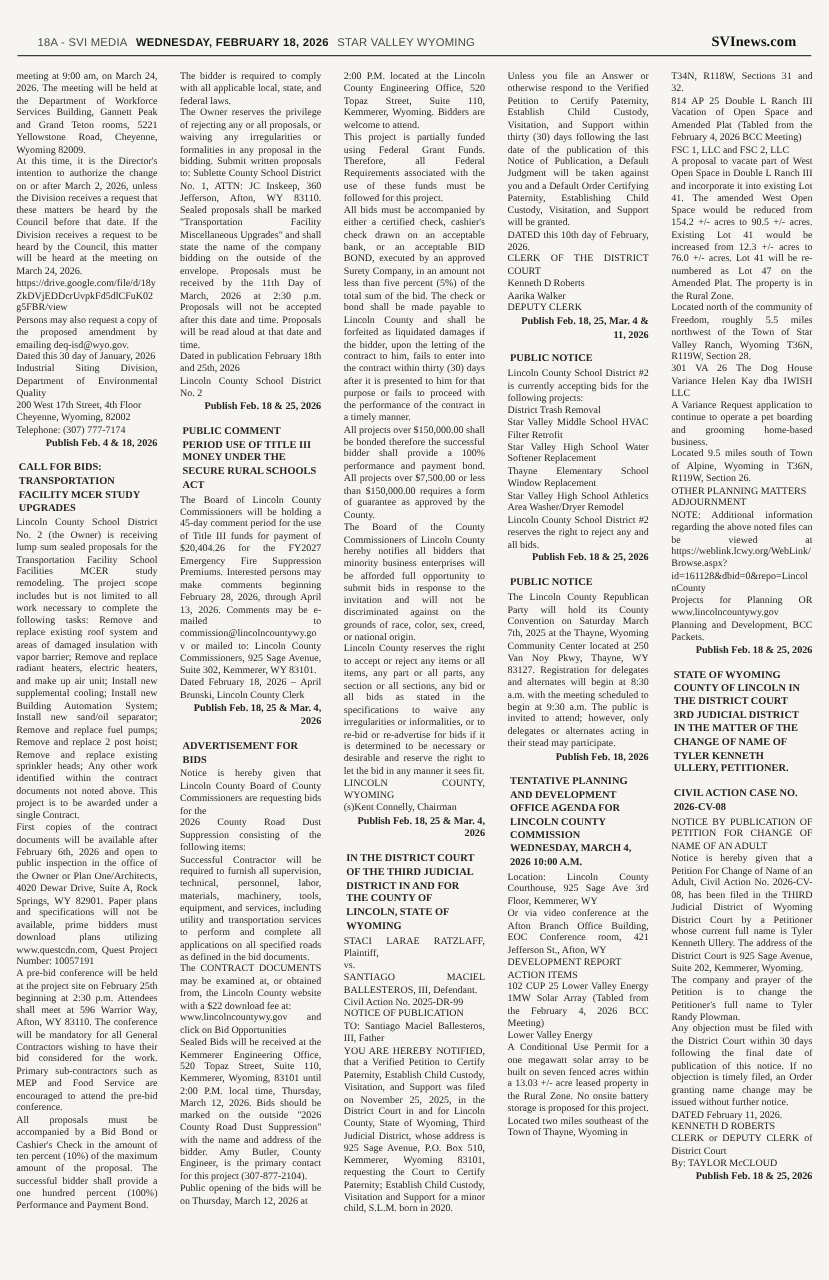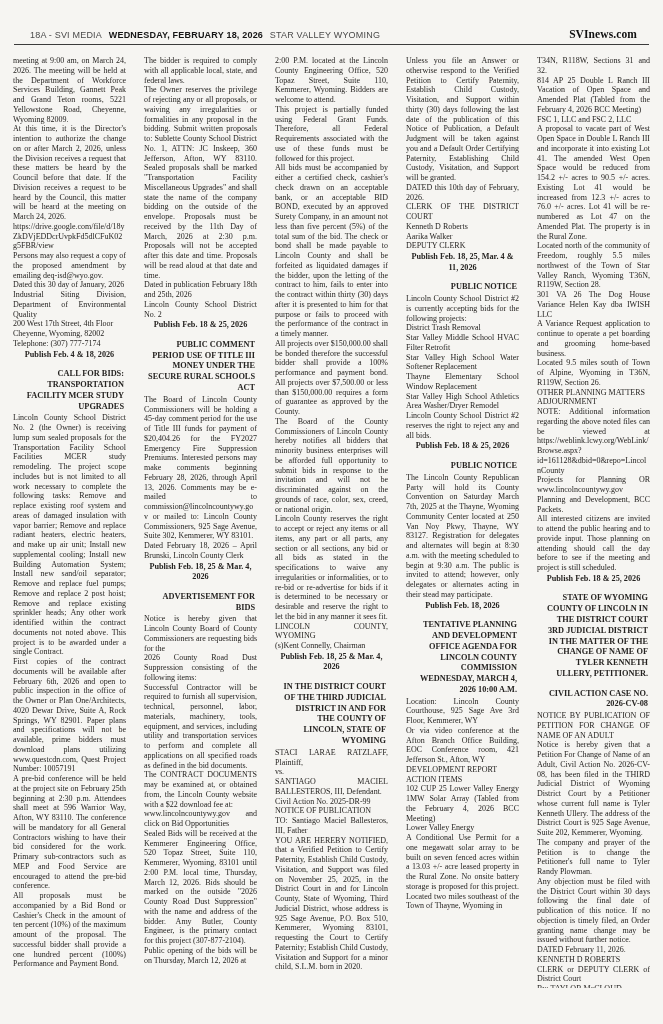--- a/index.html
+++ b/index.html
@@ -26,26 +26,26 @@
     display:flex; gap:18px; padding:2px 3px 0;
     height:932px; overflow:hidden;
   }
   .col {
     flex:1 1 0; min-width:0; overflow:hidden;
     font-size:8px; line-height:1.22; color:#262422;
     text-align:justify; hyphens:none;
   }
   .body-p { margin:0; overflow-wrap:anywhere; }
   .notice-heading {
-    font-weight:bold; text-align:right;
+    font-weight:bold; text-align:left;
     font-size:8.3px; line-height:1.3; margin:9px 2px 1px;
     overflow-wrap:anywhere;
   }
   .publish-line {
-    font-weight:bold; text-align:center;
+    font-weight:bold; text-align:right;
     font-size:8.2px; line-height:1.3; margin:1px 0 2px;
   }
 </style>
 </head>
 <body>
 
 <div class="page">
   <header class="masthead">
     <div class="mast-left">
       <span>18A - SVI MEDIA</span>
@@ -146,21 +146,20 @@
         <div class="body-p">FSC 1, LLC and FSC 2, LLC</div>
         <div class="body-p">A proposal to vacate part of West Open Space in Double L Ranch III and incorporate it into existing Lot 41. The amended West Open Space would be reduced from 154.2 +/- acres to 90.5 +/- acres. Existing Lot 41 would be increased from 12.3 +/- acres to 76.0 +/- acres. Lot 41 will be re-numbered as Lot 47 on the Amended Plat. The property is in the Rural Zone.</div>
         <div class="body-p">Located north of the community of Freedom, roughly 5.5 miles northwest of the Town of Star Valley Ranch, Wyoming T36N, R119W, Section 28.</div>
         <div class="body-p">301 VA 26 The Dog House Variance Helen Kay dba IWISH LLC</div>
         <div class="body-p">A Variance Request application to continue to operate a pet boarding and grooming home-based business.</div>
         <div class="body-p">Located 9.5 miles south of Town of Alpine, Wyoming in T36N, R119W, Section 26.</div>
         <div class="body-p">OTHER PLANNING MATTERS</div>
         <div class="body-p">ADJOURNMENT</div>
         <div class="body-p">NOTE: Additional information regarding the above noted files can be viewed at https://weblink.lcwy.org/WebLink/Browse.aspx?id=161128&amp;dbid=0&amp;repo=LincolnCounty</div>
         <div class="body-p">Projects for Planning OR www.lincolncountywy.gov Planning and Development, BCC Packets.</div>
-        <div class="body-p">All interested citizens are invited to attend the public hearing and to provide input. Those planning on attending should call the day before to see if the meeting and project is still scheduled.</div>
         <div class="publish-line">Publish Feb. 18 &amp; 25, 2026</div>
         <div class="notice-heading">STATE OF WYOMING COUNTY OF LINCOLN IN THE DISTRICT COURT 3RD JUDICIAL DISTRICT IN THE MATTER OF THE CHANGE OF NAME OF TYLER KENNETH ULLERY, PETITIONER.</div>
         <div class="notice-heading">CIVIL ACTION CASE NO. 2026-CV-08</div>
         <div class="body-p">NOTICE BY PUBLICATION OF PETITION FOR CHANGE OF NAME OF AN ADULT</div>
         <div class="body-p">Notice is hereby given that a Petition For Change of Name of an Adult, Civil Action No. 2026-CV-08, has been filed in the THIRD Judicial District of Wyoming District Court by a Petitioner whose current full name is Tyler Kenneth Ullery. The address of the District Court is 925 Sage Avenue, Suite 202, Kemmerer, Wyoming.</div>
         <div class="body-p">The company and prayer of the Petition is to change the Petitioner's full name to Tyler Randy Plowman.</div>
         <div class="body-p">Any objection must be filed with the District Court within 30 days following the final date of publication of this notice. If no objection is timely filed, an Order granting name change may be issued without further notice.</div>
         <div class="body-p">DATED February 11, 2026.</div>
         <div class="body-p">KENNETH D ROBERTS</div>
         <div class="body-p">CLERK or DEPUTY CLERK of District Court</div>

